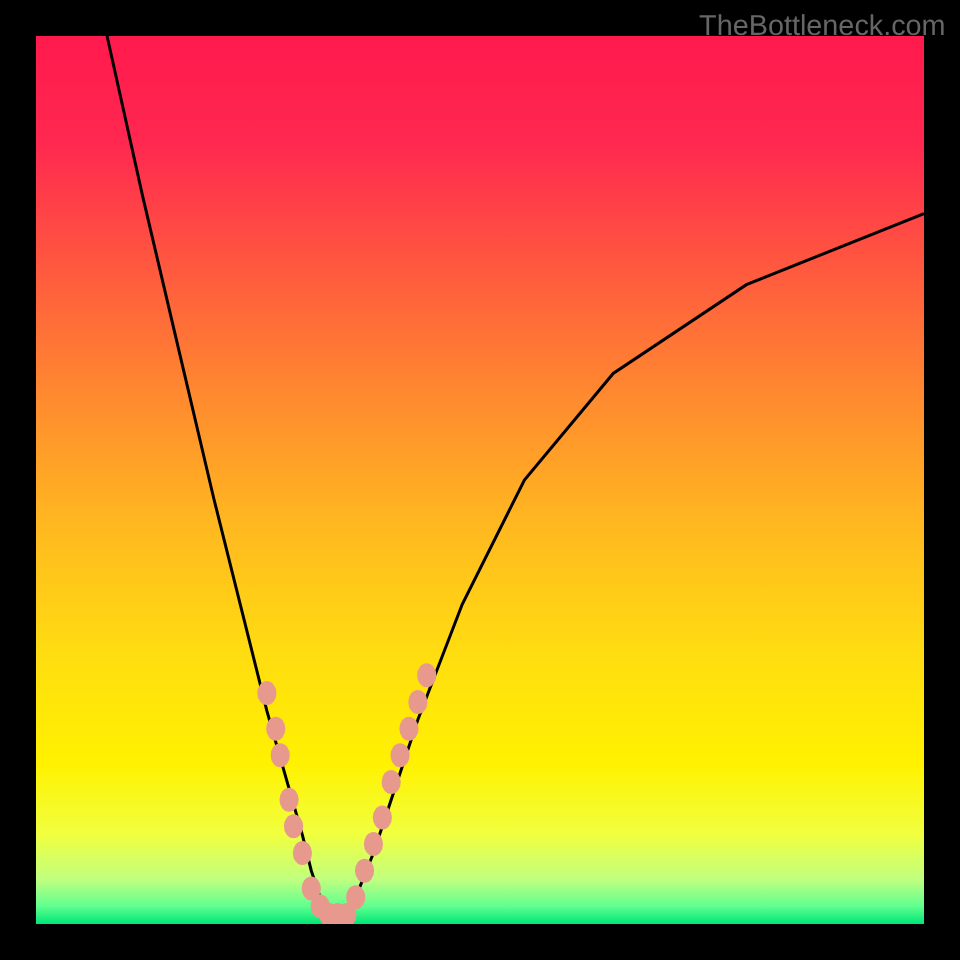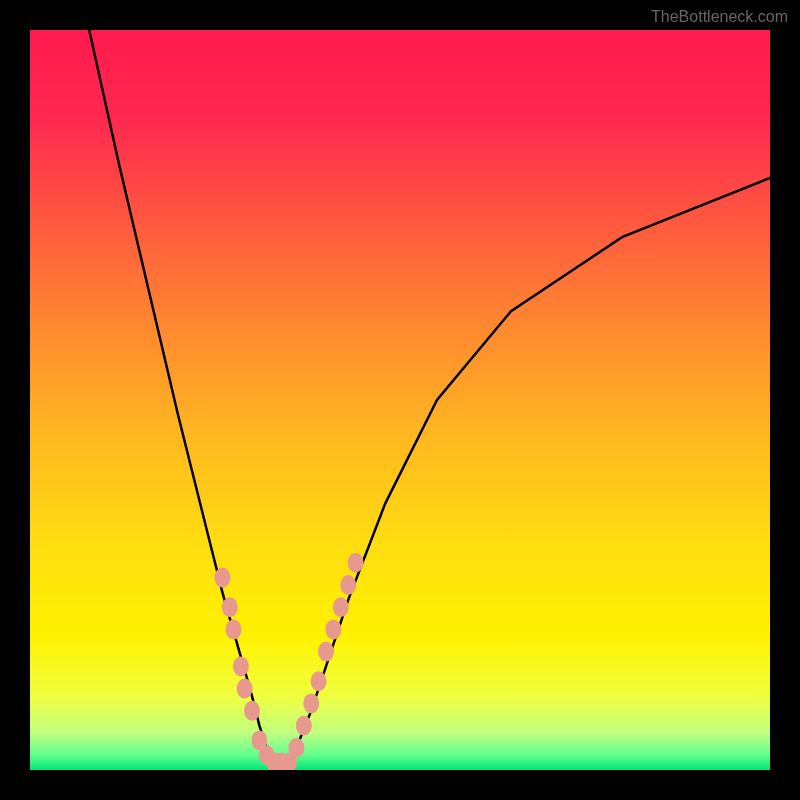--- a/index.html
+++ b/index.html
@@ -13,21 +13,21 @@
       background: #000;
       position: relative;
       overflow: hidden;
     }
     .watermark {
       position: absolute;
       top: 8px;
       right: 12px;
       color: #666;
       font-family: Arial, sans-serif;
-      font-size: 16px;
+      font-size: 24px;
       z-index: 10;
     }
     .chart-container {
       position: absolute;
       top: 30px;
       left: 30px;
       width: 740px;
       height: 740px;
     }
     .gradient-bg {

